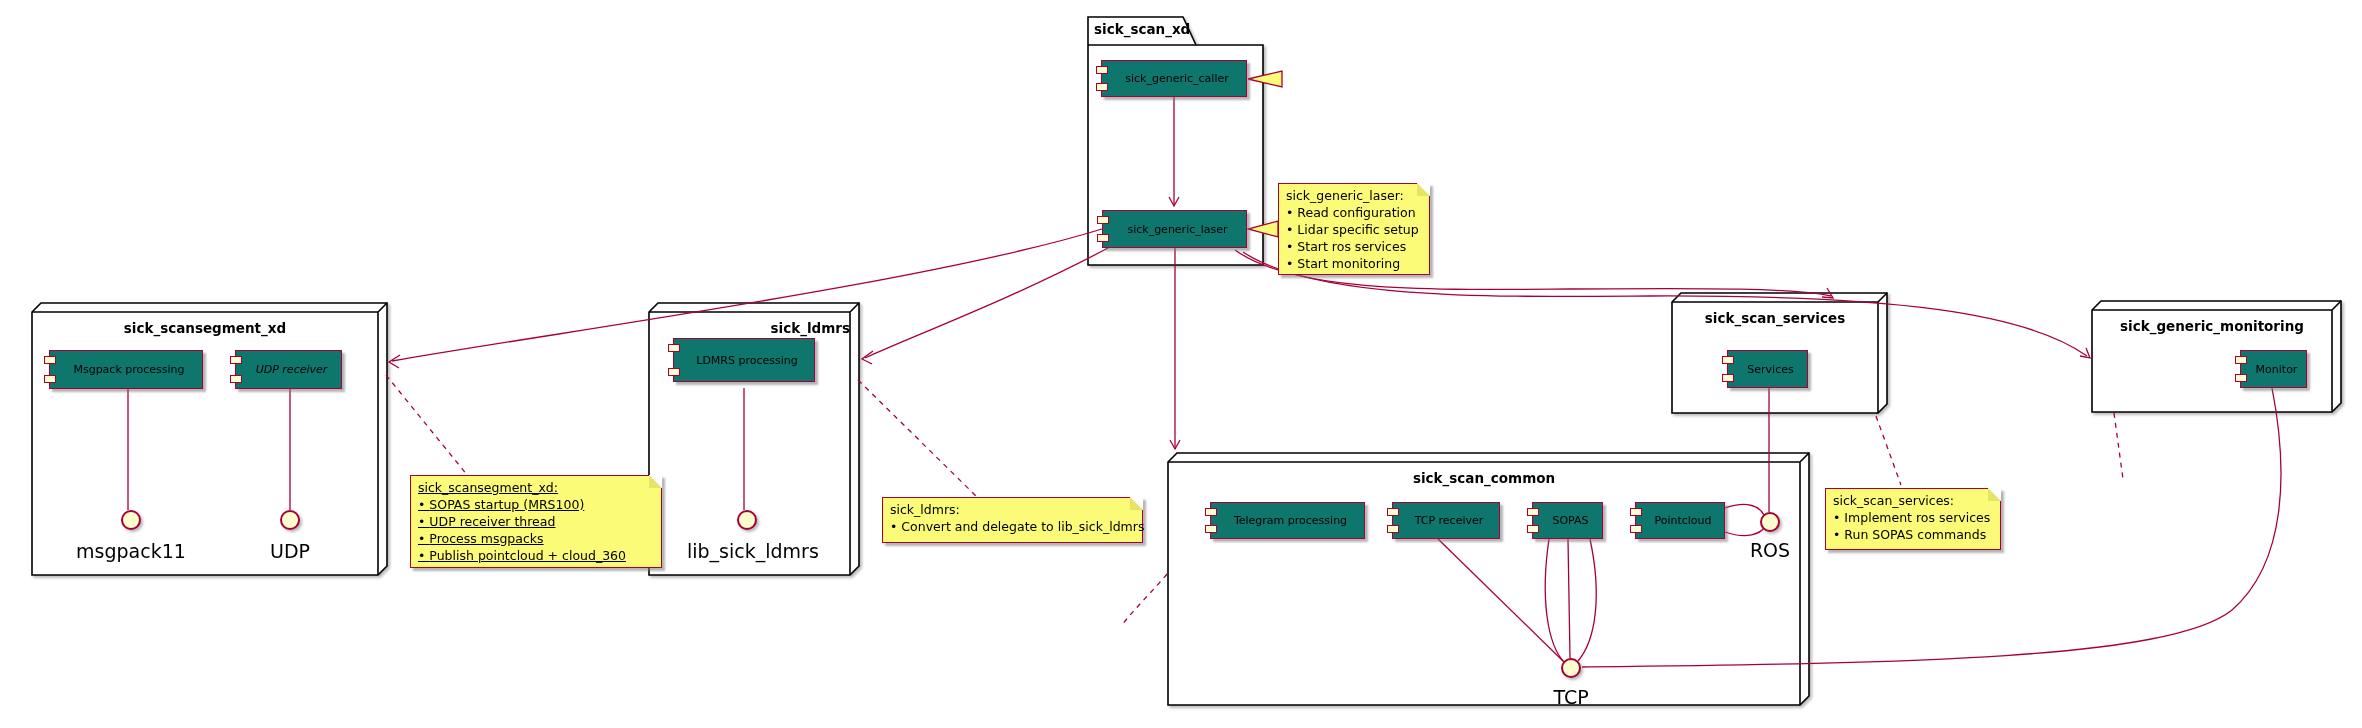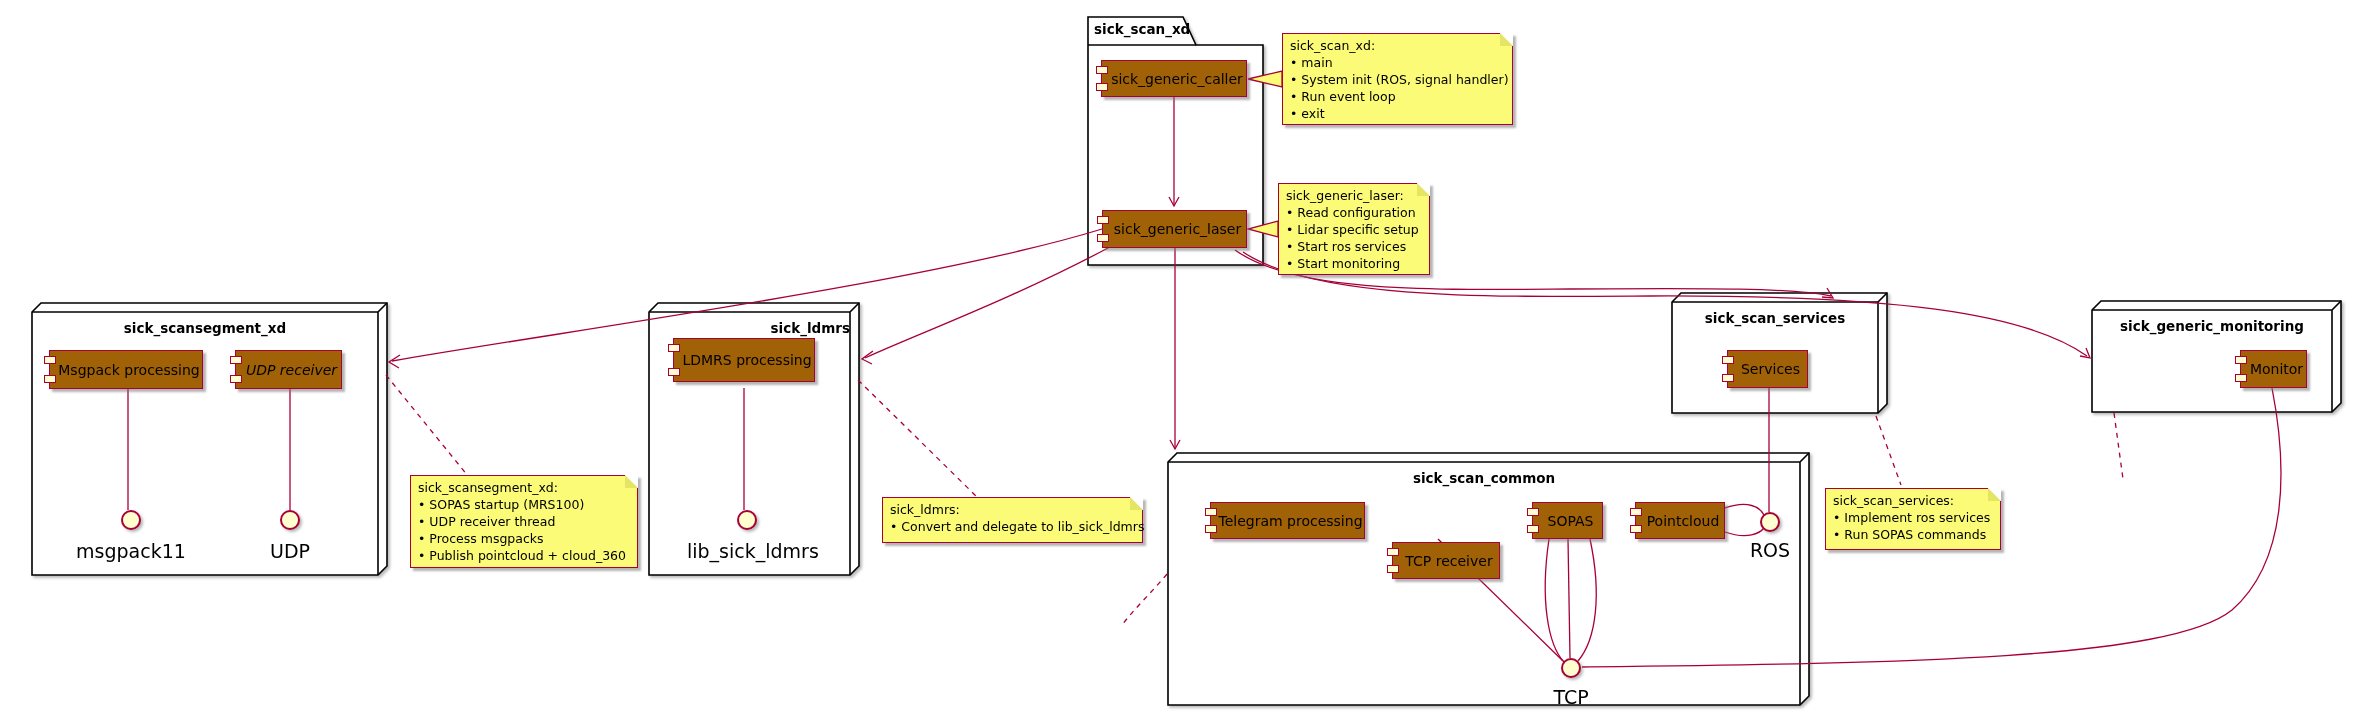--- a/index.html
+++ b/index.html
@@ -2,23 +2,23 @@
 <html><head>
 <meta charset="utf-8">
 <style>
   html,body{margin:0;padding:0;background:#ffffff;}
   #canvas{position:relative;width:2362px;height:728px;background:#ffffff;overflow:hidden;
           font-family:"DejaVu Sans","Liberation Sans",sans-serif;color:#000;}
   #wires{position:absolute;left:0;top:0;z-index:1;}
   .shadowed{filter:drop-shadow(2.5px 2.5px 1.5px rgba(120,120,120,0.55));}
 
   
-  .comp{position:absolute;z-index:3;background:#a16207;border:1.5px solid #A80036;
+  .comp{position:absolute;z-index:3;background:#0f766e;border:1.5px solid #A80036;
         box-sizing:border-box;display:flex;align-items:center;justify-content:center;
-        font-size:14px;box-shadow:2.5px 2.5px 2px rgba(120,120,120,0.55);}
+        font-size:11px;box-shadow:2.5px 2.5px 2px rgba(120,120,120,0.55);}
   .comp .ctab{position:absolute;left:-6px;width:10px;height:6px;background:#FEFECE;
         border:1.5px solid #A80036;box-sizing:content-box;}
   .comp .ctab.t1{top:5px;}
   .comp .ctab.t2{bottom:5px;}
   .comp .lbl{padding-left:6px;white-space:nowrap;}
 
   
   .note{position:absolute;z-index:3;background:#FBFB77;border:1.5px solid #A80036;
         box-sizing:border-box;padding:3px 7px 4px 7px;font-size:12.5px;line-height:17px;
         box-shadow:2.5px 2.5px 2px rgba(120,120,120,0.55);white-space:nowrap;}
@@ -155,21 +155,21 @@
   <div class="comp" style="left:673px;top:338px;width:142px;height:44px;">
     <span class="ctab t1"></span>
       <span class="ctab t2"></span>
     <span class="lbl">LDMRS processing</span>
   </div>
   <div class="comp" style="left:1210px;top:502px;width:155px;height:37px;">
     <span class="ctab t1"></span>
       <span class="ctab t2"></span>
     <span class="lbl">Telegram processing</span>
   </div>
-  <div class="comp" style="left:1392px;top:502px;width:108px;height:37px;margin-top:40px;">
+  <div class="comp" style="left:1392px;top:502px;width:108px;height:37px;">
     <span class="ctab t1"></span>
       <span class="ctab t2"></span>
     <span class="lbl">TCP receiver</span>
   </div>
   <div class="comp" style="left:1532px;top:502px;width:71px;height:37px;">
     <span class="ctab t1"></span>
       <span class="ctab t2"></span>
     <span class="lbl">SOPAS</span>
   </div>
   <div class="comp" style="left:1635px;top:502px;width:90px;height:37px;">
@@ -187,39 +187,31 @@
       <span class="ctab t2"></span>
     <span class="lbl">Monitor</span>
   </div>
 
   <div class="iflbl" style="left:71px;top:540px;width:120px;">msgpack11</div>
   <div class="iflbl" style="left:260px;top:540px;width:60px;">UDP</div>
   <div class="iflbl" style="left:687px;top:540px;width:120px;">lib_sick_ldmrs</div>
   <div class="iflbl" style="left:1740px;top:539px;width:60px;">ROS</div>
   <div class="iflbl" style="left:1541px;top:686px;width:60px;">TCP</div>
 
-  <div class="note" style="left:1282px;top:33px;width:231px;height:92px;">
-    <div class="fold"></div>
-    <div class="nt">sick_scan_xd:</div>
-    <div class="nb">main</div>
-    <div class="nb">System init (ROS, signal handler)</div>
-    <div class="nb">Run event loop</div>
-    <div class="nb">exit</div>
-  </div>
 
   <div class="note" style="left:1278px;top:183px;width:152px;height:92px;">
     <div class="fold"></div>
     <div class="nt">sick_generic_laser:</div>
     <div class="nb">Read configuration</div>
     <div class="nb">Lidar specific setup</div>
     <div class="nb">Start ros services</div>
     <div class="nb">Start monitoring</div>
   </div>
 
-  <div class="note" style="left:410px;top:475px;width:228px;height:93px;">
+  <div class="note" style="left:410px;top:475px;width:252px;height:93px;text-decoration:underline;">
     <div class="fold"></div>
     <div class="nt">sick_scansegment_xd:</div>
     <div class="nb">SOPAS startup (MRS100)</div>
     <div class="nb">UDP receiver thread</div>
     <div class="nb">Process msgpacks</div>
     <div class="nb">Publish pointcloud + cloud_360</div>
   </div>
 
   <div class="note" style="left:882px;top:497px;width:261px;height:46px;">
     <div class="fold"></div>

